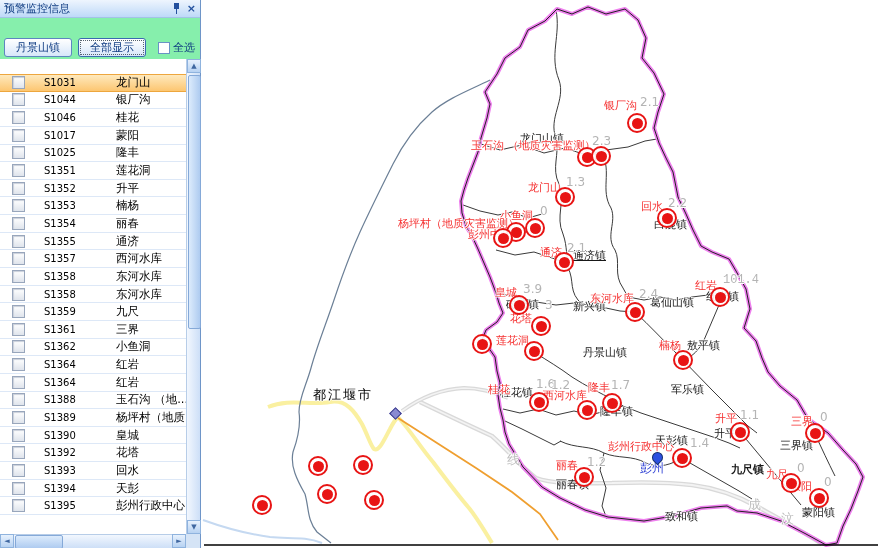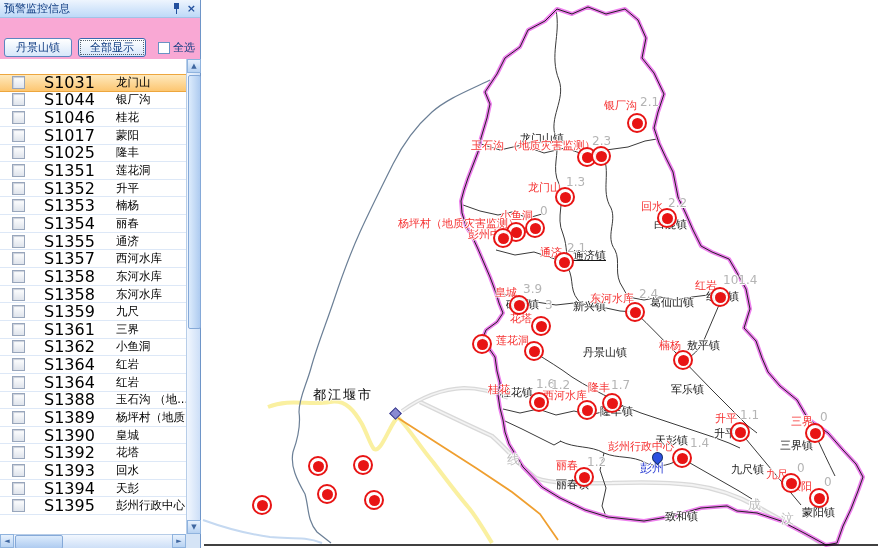--- a/index.html
+++ b/index.html
@@ -21,21 +21,21 @@
   .stmarker{position:absolute;width:16px;height:16px;border:2px solid #e81414;border-radius:50%;
       background:rgba(255,255,255,.9);box-sizing:content-box;}
   .stmarker::after{content:"";position:absolute;left:2.5px;top:2.5px;width:11px;height:11px;
       background:#e81414;border-radius:50%;}
   .city-dot{position:absolute;width:7px;height:7px;background:#8a8ad2;border:1px solid #3a3a8c;
       transform:rotate(45deg);}
   .pz-pin{position:absolute;width:9px;height:9px;background:#2d50e0;border:1px solid #16306e;
       border-radius:50% 50% 50% 0;transform:rotate(-45deg);}
 
   
-  .dock-panel{position:absolute;left:0;top:0;width:201px;height:548px;background:#f9a8d4;
+  .dock-panel{position:absolute;left:0;top:0;width:201px;height:548px;background:#86efac;
       border-right:1px solid #6e95c8;box-sizing:border-box;}
   .titlebar{position:absolute;left:0;top:0;right:0;height:17px;display:flex;align-items:center;
       padding:0 4px;background:linear-gradient(#eef5fe,#bed9f8);border-bottom:1px solid #a3c2e6;
       color:#0d3a80;font-size:11px;}
   .titlebar .spacer{flex:1;}
   .pin-icon{width:10px;height:11px;position:relative;margin-right:5px;}
   .pin-icon::before{content:"";position:absolute;left:2px;top:0;width:5px;height:6px;background:#23509e;}
   .pin-icon::after{content:"";position:absolute;left:4px;top:6px;width:1px;height:5px;background:#23509e;}
   .close-icon{color:#23509e;font-size:11px;font-weight:bold;line-height:11px;}
 
@@ -59,21 +59,21 @@
   .gh{box-sizing:border-box;border-right:1px solid #b7cde8;border-bottom:1px solid #9ebfe4;
       background:linear-gradient(#ffffff,#d8e6f8);font-size:11px;color:#0d3a80;display:flex;
       align-items:center;justify-content:center;}
   .gh.hot{background:linear-gradient(#fee0a6,#f8bc5e);}
   .gh.c0{width:36px;}.gh.c1{width:80px;justify-content:flex-start;padding-left:8px;}.gh.c2{width:70px;}
   #grid-body{position:absolute;top:15px;left:0;width:186px;bottom:14px;overflow:hidden;}
   .grow{height:17.65px;display:flex;align-items:center;border-bottom:1px solid #dde8f7;box-sizing:border-box;}
   .grow.sel{background:linear-gradient(#fee9bd,#fcc671);border-top:1px solid #eda63e;border-bottom:1px solid #eda63e;}
   .cell{overflow:hidden;white-space:nowrap;}
   .cell.c0{width:36px;display:flex;justify-content:center;}
-  .cell.c1{width:80px;padding-left:8px;font-size:16px;color:#000;box-sizing:border-box;}
+  .cell.c1{width:80px;padding-left:8px;font-size:10px;color:#000;box-sizing:border-box;}
   .cell.c2{width:70px;font-size:11.5px;color:#000;}
   .cbx{width:11px;height:11px;border:1px solid #98a6bc;background:linear-gradient(#ffffff,#dfe4ec);
       box-shadow:inset 1px 1px 1px #c9cfda;}
 
   .vscroll{position:absolute;right:0;top:0;width:14px;bottom:14px;
       background:linear-gradient(90deg,#f2f7fe,#cddff7);border-left:1px solid #b7cde8;box-sizing:border-box;}
   .sbtn{position:absolute;width:14px;height:14px;box-sizing:border-box;border:1px solid #8fb3de;
       background:linear-gradient(#e7f1fd,#b7d2f2);color:#3f67a0;font-size:7px;display:flex;
       align-items:center;justify-content:center;}
   .vscroll .up{left:0;top:0;}
@@ -146,21 +146,21 @@
       <span class="mtxt town" style="left: 506px; top: 299px;">磁峰镇</span>
       <span class="mtxt town" style="left: 573px; top: 301px;">新兴镇</span>
       <span class="mtxt town" style="left: 650px; top: 297px;">葛仙山镇</span>
       <span class="mtxt town" style="left: 706px; top: 291px;">红岩镇</span>
       <span class="mtxt town" style="left: 583px; top: 347px; text-align: right;">丹景山镇</span>
       <span class="mtxt town" style="left: 687px; top: 340px;">敖平镇</span>
       <span class="mtxt town" style="left: 500px; top: 387px;">桂花镇</span>
       <span class="mtxt town" style="left: 600px; top: 406px;">隆丰镇</span>
       <span class="mtxt town" style="left: 671px; top: 384px;">军乐镇</span>
       <span class="mtxt town" style="left: 655px; top: 435px;">天彭镇</span>
-      <span class="mtxt town" style="left: 731px; top: 464px;">九尺镇</span>
+      <span class="mtxt town" style="left: 731px; top: 464px; font-weight: bold;">九尺镇</span>
       <span class="mtxt town" style="left: 714px; top: 428px;">升平镇</span>
       <span class="mtxt town" style="left: 780px; top: 440px;">三界镇</span>
       <span class="mtxt town" style="left: 556px; top: 479px;">丽春镇</span>
       <span class="mtxt town" style="left: 665px; top: 511px;">致和镇</span>
       <span class="mtxt town" style="left: 802px; top: 507px;">蒙阳镇</span>
       <span class="mtxt road" style="left: 507px; top: 454px;">线</span>
       <span class="mtxt road" style="left: 748px; top: 499px;">成</span>
       <span class="mtxt road" style="left: 781px; top: 513px;">汶</span>
       <span class="mtxt st" style="left: 604px; top: 100px;">银厂沟</span>
       <span class="mtxt val" style="left: 640px; top: 96px;">2.1</span>
@@ -176,21 +176,21 @@
       <span class="mtxt val" style="left: 668px; top: 197px;">2.2</span>
       <span class="mtxt st" style="left: 540px; top: 247px;">通济</span>
       <span class="mtxt val" style="left: 567px; top: 242px;">2.1</span>
       <span class="mtxt st" style="left: 495px; top: 287px;">皇城</span>
       <span class="mtxt val" style="left: 523px; top: 283px;">3.9</span>
       <span class="mtxt st" style="left: 510px; top: 313px;">花塔</span>
       <span class="mtxt val" style="left: 545px; top: 299px;">3</span>
       <span class="mtxt st" style="left: 590px; top: 293px;">东河水库</span>
       <span class="mtxt val" style="left: 639px; top: 288px;">2.4</span>
       <span class="mtxt st" style="left: 695px; top: 280px;">红岩</span>
-      <span class="mtxt val" style="left: 723px; top: 274px;">101.4</span>
+      <span class="mtxt val" style="left: 723px; top: 274px; font-family: Liberation Mono, monospace;">101.4</span>
       <span class="mtxt st" style="left: 659px; top: 340px;">楠杨</span>
       <span class="mtxt st" style="left: 496px; top: 335px;">莲花洞</span>
       <span class="mtxt val" style="left: 536px; top: 330px; margin-top: 48px;">1.6</span>
       <span class="mtxt st" style="left: 488px; top: 384px;">桂花</span>
       <span class="mtxt st" style="left: 543px; top: 390px;">西河水库</span>
       <span class="mtxt val" style="left: 551px; top: 379px;">1.2</span>
       <span class="mtxt st" style="left: 588px; top: 382px;">隆丰</span>
       <span class="mtxt val" style="left: 611px; top: 379px;">1.7</span>
       <span class="mtxt st" style="left: 608px; top: 441px;">彭州行政中心</span>
       <span class="mtxt val" style="left: 690px; top: 437px;">1.4</span>

